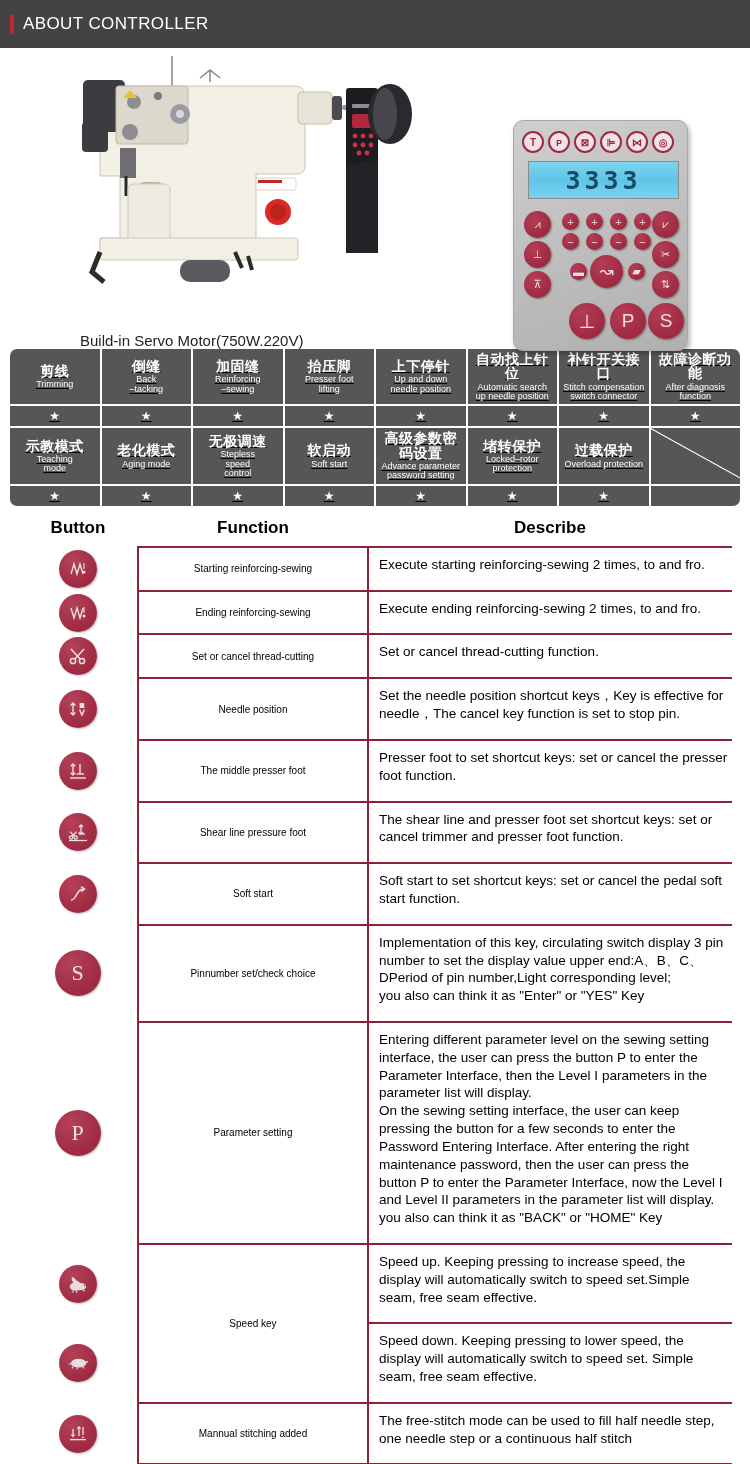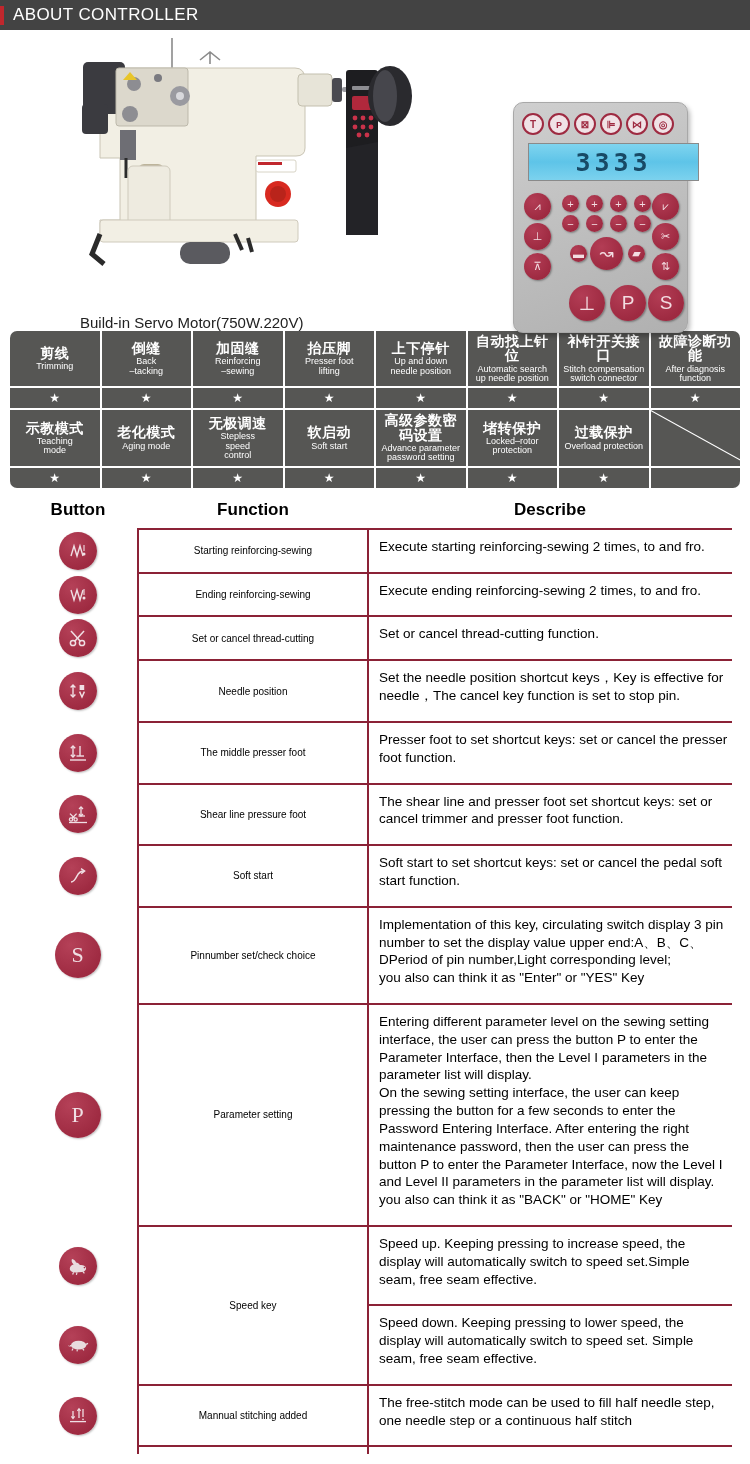--- a/index.html
+++ b/index.html
@@ -5,25 +5,25 @@
   * { box-sizing: border-box; margin: 0; padding: 0; }
   html, body {
     width: 750px;
     background: #ffffff;
     font-family: "Liberation Sans", sans-serif;
   }
   body { width: 750px; height: 1464px; position: relative; overflow: hidden; }
 
   
   .header-bar {
-    height: 30px;
+    height: 48px;
     background: #434343;
     display: flex;
     align-items: center;
-    padding-left: 0;
+    padding-left: 10px;
   }
   .header-accent {
     width: 4px;
     height: 19px;
     background: #c0272d;
     margin-right: 9px;
   }
   .header-title {
     color: #ffffff;
     font-size: 17px;
@@ -65,21 +65,21 @@
   }
   .ctrl-tinybtn {
     width: 22px; height: 22px; border-radius: 50%;
     background: #f0e2e6;
     border: 2px solid #9e2a41;
     display: flex; align-items: center; justify-content: center;
     font-size: 10px; color: #9e2a41; font-weight: bold;
   }
   .lcd {
     position: absolute; left: 14px; top: 40px;
-    width: 171px; height: 38px;
+    width: 151px; height: 38px;
     background: linear-gradient(180deg,#7fd4ef 0%, #5ec4e8 50%, #7cd2ee 100%);
     border: 1px solid #8a8a8a;
     display: flex; align-items: center; justify-content: center;
     letter-spacing: 4px;
     font-family: "DejaVu Sans Mono", monospace;
     font-size: 25px;
     font-weight: bold;
     color: #184a66;
   }
   .keypad { position: absolute; left: 0; top: 86px; width: 175px; height: 145px; }
@@ -96,20 +96,21 @@
   .kbtn.lg { width: 33px; height: 33px; font-size: 17px; }
   .kbtn.xl { width: 36px; height: 36px; font-size: 19px; }
 
   
   .spec {
     margin: 4px 8px 0 8px;
     width: 734px;
     border-collapse: separate;
     border-spacing: 2px;
     table-layout: fixed;
+    text-decoration: underline;
   }
   .spec td {
     background: #565654;
     color: #ffffff;
     text-align: center;
     vertical-align: middle;
     padding: 3px 2px;
     line-height: 1.02;
   }
   .spec .cn { font-size: 14px; display: block; font-weight: 600; letter-spacing: .5px; }

